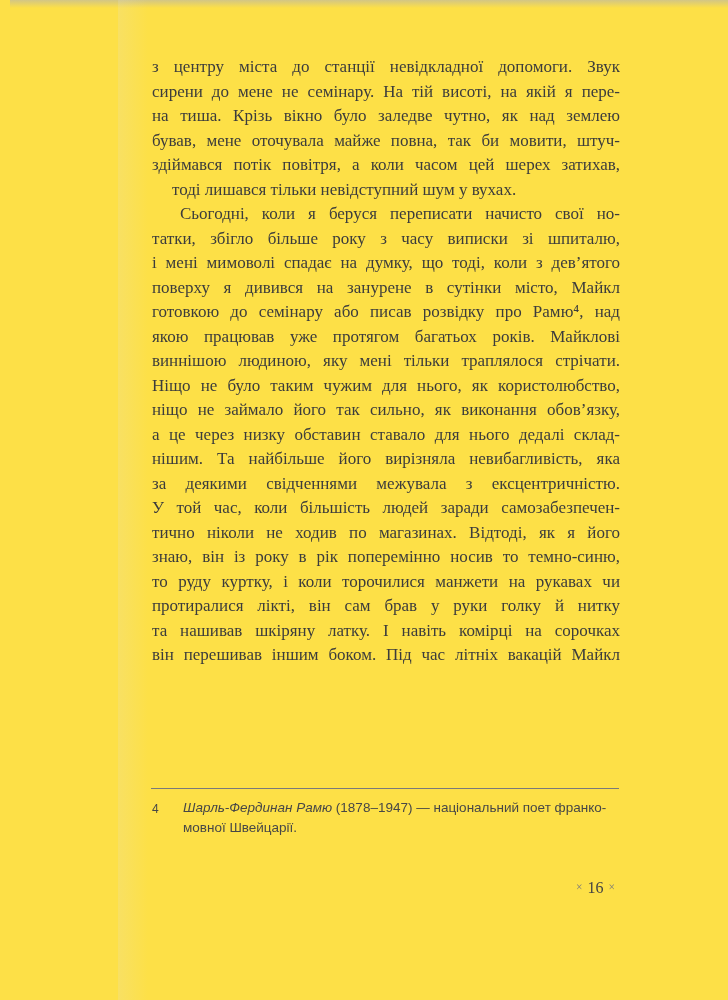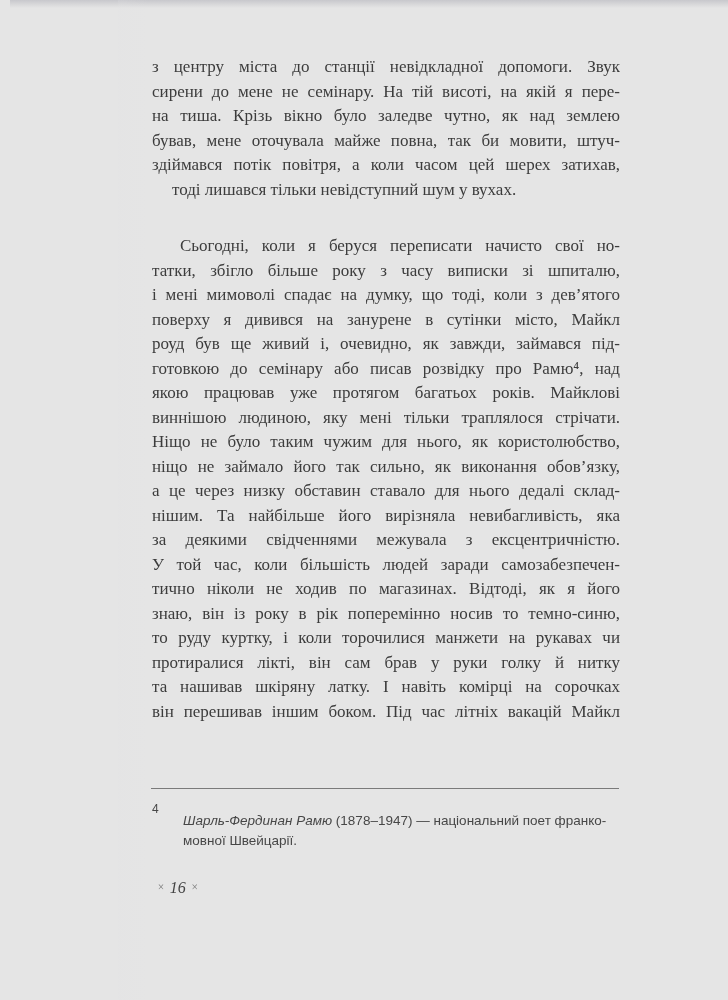--- a/index.html
+++ b/index.html
@@ -10,21 +10,21 @@
     width: 728px;
     height: 1000px;
     position: relative;
     background: #fcfcfc;
     overflow: hidden;
     font-family: "Liberation Serif", "DejaVu Serif", serif;
   }
   .page {
     position: absolute;
     inset: 0;
-    background: #e5e5e5;
+    background: #fde047;
   }
   .top-edge-shadow {
     position: absolute;
     top: 0;
     left: 10px;
     right: 0;
     height: 8px;
     background: linear-gradient(to bottom, rgba(176,176,184,0.55), rgba(252,252,252,0));
   }
   .left-edge-shadow {
@@ -50,21 +50,20 @@
     white-space: normal;
     height: 24.5px;
     overflow: hidden;
   }
   .line.no-justify {
     text-align-last: left;
     margin-left: 20px;
   }
   .line.indent {
     text-indent: 28px;
-    margin-top: 32px;
   }
   .footnote-rule {
     position: absolute;
     left: 151px;
     top: 788px;
     width: 468px;
     height: 1px;
     background: #7a7a7a;
   }
   .footnote {
@@ -81,35 +80,33 @@
     display: flex;
   }
   .footnote-marker {
     width: 31px;
     flex: 0 0 31px;
     font-size: 12px;
     padding-top: 1px;
   }
   .footnote-body {
     flex: 1 1 auto;
-    margin-top: 13px;
   }
   .footnote-name {
     font-style: italic;
   }
   .page-number {
     position: absolute;
     left: 152px;
     top: 878px;
     width: 468px;
-    text-align: left;
+    text-align: right;
     color: #444444;
     font-size: 16px;
     line-height: 20px;
-    font-style: italic;
   }
   .page-number .x-mark {
     color: #7a7a7a;
     font-size: 11.5px;
     position: relative;
     top: -2px;
     padding: 0 5px;
   }
 </style>
 </head>
@@ -123,21 +120,20 @@
       <div class="line">з центру міста до станції невідкладної допомоги. Звук</div>
       <div class="line">сирени до мене не семінару. На тій висоті, на якій я пере-</div>
       <div class="line">на тиша. Крізь вікно було заледве чутно, як над землею</div>
       <div class="line">бував, мене оточувала майже повна, так би мовити, штуч-</div>
       <div class="line">здіймався потік повітря, а коли часом цей шерех затихав,</div>
       <div class="line no-justify">тоді лишався тільки невідступний шум у вухах.</div>
       <div class="line indent">Сьогодні, коли я беруся переписати начисто свої но-</div>
       <div class="line">татки, збігло більше року з часу виписки зі шпиталю,</div>
       <div class="line">і мені мимоволі спадає на думку, що тоді, коли з дев’ятого</div>
       <div class="line">поверху я дивився на занурене в сутінки місто, Майкл</div>
-      <div class="line">роуд був ще живий і, очевидно, як завжди, займався під-</div>
       <div class="line">готовкою до семінару або писав розвідку про Рамю⁴, над</div>
       <div class="line">якою працював уже протягом багатьох років. Майклові</div>
       <div class="line">виннішою людиною, яку мені тільки траплялося стрічати.</div>
       <div class="line">Ніщо не було таким чужим для нього, як користолюбство,</div>
       <div class="line">ніщо не займало його так сильно, як виконання обов’язку,</div>
       <div class="line">а це через низку обставин ставало для нього дедалі склад-</div>
       <div class="line">нішим. Та найбільше його вирізняла невибагливість, яка</div>
       <div class="line">за деякими свідченнями межувала з ексцентричністю.</div>
       <div class="line">У той час, коли більшість людей заради самозабезпечен-</div>
       <div class="line">тично ніколи не ходив по магазинах. Відтоді, як я його</div>

